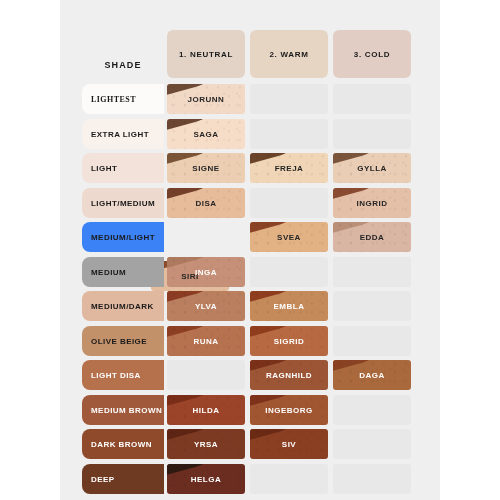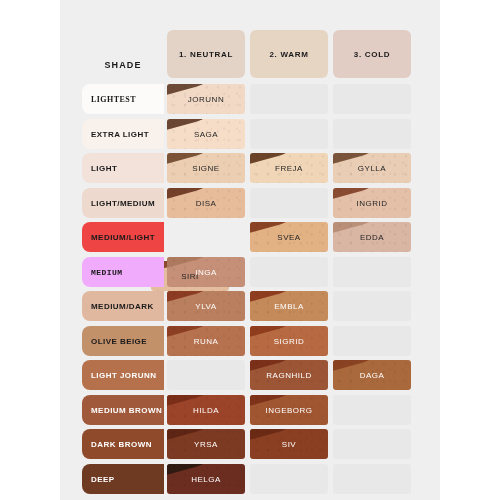--- a/index.html
+++ b/index.html
@@ -125,21 +125,21 @@
     mix-blend-mode: multiply;
   }
   .cell .name {
     position: absolute;
     left: 0;
     right: 0;
     top: 50%;
     transform: translateY(-50%);
     text-align: center;
     font-size: 8px;
-    font-weight: normal;
+    font-weight: bold;
     letter-spacing: 0.5px;
     z-index: 3;
   }
 </style>
 </head>
 <body>
 
 <div id="root">
 
   <div class="page-panel"></div>
@@ -212,42 +212,42 @@
           <div class="grain" style="background-image: radial-gradient(circle at 18% 72%, rgba(255, 255, 255, 0.3) 0px, rgba(255, 255, 255, 0.3) 1px, transparent 1.4px), radial-gradient(circle at 62% 38%, rgba(0, 0, 0, 0.1) 0px, rgba(0, 0, 0, 0.1) 1px, transparent 1.4px), radial-gradient(circle at 84% 80%, rgba(255, 255, 255, 0.22) 0px, rgba(255, 255, 255, 0.22) 1px, transparent 1.4px), radial-gradient(circle at 40% 88%, rgba(0, 0, 0, 0.08) 0px, rgba(0, 0, 0, 0.08) 1px, transparent 1.4px); background-size: 9px 7px, 11px 9px, 7px 8px, 13px 11px;"></div>
           <span class="name" style="color: rgb(38, 38, 38);">DISA</span>
         </div>
         <div class="cell empty" style="left: 168px; top: 157.5px;"></div>
         <div class="cell" style="left: 251px; top: 157.5px;">
           <div class="swatch-bg" style="background: rgb(228, 192, 168);"></div>
           <div class="swipe" style="background: rgb(138, 75, 51);"></div>
           <div class="grain" style="background-image: radial-gradient(circle at 18% 72%, rgba(255, 255, 255, 0.3) 0px, rgba(255, 255, 255, 0.3) 1px, transparent 1.4px), radial-gradient(circle at 62% 38%, rgba(0, 0, 0, 0.1) 0px, rgba(0, 0, 0, 0.1) 1px, transparent 1.4px), radial-gradient(circle at 84% 80%, rgba(255, 255, 255, 0.22) 0px, rgba(255, 255, 255, 0.22) 1px, transparent 1.4px), radial-gradient(circle at 40% 88%, rgba(0, 0, 0, 0.08) 0px, rgba(0, 0, 0, 0.08) 1px, transparent 1.4px); background-size: 9px 7px, 11px 9px, 7px 8px, 13px 11px;"></div>
           <span class="name" style="color: rgb(38, 38, 38);">INGRID</span>
         </div>
-        <div class="row-label" style="top: 192px; background: #ef4444;">
+        <div class="row-label" style="top: 192px; background: #3b82f6;">
           <span class="lbl" style="color: rgb(26, 26, 26);">MEDIUM/LIGHT</span>
         </div>
         <div class="cell" style="left: 69px; top: 192px; margin-top: 39px;">
           <div class="swatch-bg" style="background: rgb(228, 188, 158);"></div>
           <div class="swipe" style="background: rgb(138, 74, 44);"></div>
           <div class="grain" style="background-image: radial-gradient(circle at 18% 72%, rgba(255, 255, 255, 0.3) 0px, rgba(255, 255, 255, 0.3) 1px, transparent 1.4px), radial-gradient(circle at 62% 38%, rgba(0, 0, 0, 0.1) 0px, rgba(0, 0, 0, 0.1) 1px, transparent 1.4px), radial-gradient(circle at 84% 80%, rgba(255, 255, 255, 0.22) 0px, rgba(255, 255, 255, 0.22) 1px, transparent 1.4px), radial-gradient(circle at 40% 88%, rgba(0, 0, 0, 0.08) 0px, rgba(0, 0, 0, 0.08) 1px, transparent 1.4px); background-size: 9px 7px, 11px 9px, 7px 8px, 13px 11px;"></div>
           <span class="name" style="color: rgb(38, 38, 38);">SIRI</span>
         </div>
         <div class="cell" style="left: 168px; top: 192px;">
           <div class="swatch-bg" style="background: rgb(226, 177, 132);"></div>
           <div class="swipe" style="background: rgb(138, 67, 37);"></div>
           <div class="grain" style="background-image: radial-gradient(circle at 18% 72%, rgba(255, 255, 255, 0.3) 0px, rgba(255, 255, 255, 0.3) 1px, transparent 1.4px), radial-gradient(circle at 62% 38%, rgba(0, 0, 0, 0.1) 0px, rgba(0, 0, 0, 0.1) 1px, transparent 1.4px), radial-gradient(circle at 84% 80%, rgba(255, 255, 255, 0.22) 0px, rgba(255, 255, 255, 0.22) 1px, transparent 1.4px), radial-gradient(circle at 40% 88%, rgba(0, 0, 0, 0.08) 0px, rgba(0, 0, 0, 0.08) 1px, transparent 1.4px); background-size: 9px 7px, 11px 9px, 7px 8px, 13px 11px;"></div>
           <span class="name" style="color: rgb(38, 38, 38);">SVEA</span>
         </div>
         <div class="cell" style="left: 251px; top: 192px;">
           <div class="swatch-bg" style="background: rgb(217, 181, 163);"></div>
           <div class="swipe" style="background: rgb(185, 143, 120);"></div>
           <div class="grain" style="background-image: radial-gradient(circle at 18% 72%, rgba(255, 255, 255, 0.3) 0px, rgba(255, 255, 255, 0.3) 1px, transparent 1.4px), radial-gradient(circle at 62% 38%, rgba(0, 0, 0, 0.1) 0px, rgba(0, 0, 0, 0.1) 1px, transparent 1.4px), radial-gradient(circle at 84% 80%, rgba(255, 255, 255, 0.22) 0px, rgba(255, 255, 255, 0.22) 1px, transparent 1.4px), radial-gradient(circle at 40% 88%, rgba(0, 0, 0, 0.08) 0px, rgba(0, 0, 0, 0.08) 1px, transparent 1.4px); background-size: 9px 7px, 11px 9px, 7px 8px, 13px 11px;"></div>
           <span class="name" style="color: rgb(38, 38, 38);">EDDA</span>
         </div>
-        <div class="row-label" style="top: 226.5px; background: #f0abfc; font-family: Liberation Mono, monospace;">
+        <div class="row-label" style="top: 226.5px; background: #a3a3a3;">
           <span class="lbl" style="color: rgb(26, 26, 26);">MEDIUM</span>
         </div>
         <div class="cell" style="left: 85px; top: 226.5px;">
           <div class="swatch-bg" style="background: rgb(197, 144, 119);"></div>
           <div class="swipe" style="background: rgb(174, 122, 95);"></div>
           <div class="grain" style="background-image: radial-gradient(circle at 18% 72%, rgba(255, 255, 255, 0.3) 0px, rgba(255, 255, 255, 0.3) 1px, transparent 1.4px), radial-gradient(circle at 62% 38%, rgba(0, 0, 0, 0.1) 0px, rgba(0, 0, 0, 0.1) 1px, transparent 1.4px), radial-gradient(circle at 84% 80%, rgba(255, 255, 255, 0.22) 0px, rgba(255, 255, 255, 0.22) 1px, transparent 1.4px), radial-gradient(circle at 40% 88%, rgba(0, 0, 0, 0.08) 0px, rgba(0, 0, 0, 0.08) 1px, transparent 1.4px); background-size: 9px 7px, 11px 9px, 7px 8px, 13px 11px;"></div>
           <span class="name" style="color: rgb(255, 255, 255);">INGA</span>
         </div>
         <div class="cell empty" style="left: 168px; top: 226.5px;"></div>
         <div class="cell empty" style="left: 251px; top: 226.5px;"></div>
@@ -277,21 +277,21 @@
           <span class="name" style="color: rgb(255, 255, 255);">RUNA</span>
         </div>
         <div class="cell" style="left: 168px; top: 295.5px;">
           <div class="swatch-bg" style="background: rgb(183, 106, 66);"></div>
           <div class="swipe" style="background: rgb(143, 61, 29);"></div>
           <div class="grain" style="background-image: radial-gradient(circle at 18% 72%, rgba(255, 255, 255, 0.3) 0px, rgba(255, 255, 255, 0.3) 1px, transparent 1.4px), radial-gradient(circle at 62% 38%, rgba(0, 0, 0, 0.1) 0px, rgba(0, 0, 0, 0.1) 1px, transparent 1.4px), radial-gradient(circle at 84% 80%, rgba(255, 255, 255, 0.22) 0px, rgba(255, 255, 255, 0.22) 1px, transparent 1.4px), radial-gradient(circle at 40% 88%, rgba(0, 0, 0, 0.08) 0px, rgba(0, 0, 0, 0.08) 1px, transparent 1.4px); background-size: 9px 7px, 11px 9px, 7px 8px, 13px 11px;"></div>
           <span class="name" style="color: rgb(255, 255, 255);">SIGRID</span>
         </div>
         <div class="cell empty" style="left: 251px; top: 295.5px;"></div>
         <div class="row-label" style="top: 330px; background: rgb(180, 113, 76);">
-          <span class="lbl" style="color: rgb(255, 255, 255);">LIGHT JORUNN</span>
+          <span class="lbl" style="color: rgb(255, 255, 255);">LIGHT DISA</span>
         </div>
         <div class="cell empty" style="left: 85px; top: 330px;"></div>
         <div class="cell" style="left: 168px; top: 330px;">
           <div class="swatch-bg" style="background: rgb(156, 86, 54);"></div>
           <div class="swipe" style="background: rgb(122, 48, 25);"></div>
           <div class="grain" style="background-image: radial-gradient(circle at 18% 72%, rgba(255, 255, 255, 0.3) 0px, rgba(255, 255, 255, 0.3) 1px, transparent 1.4px), radial-gradient(circle at 62% 38%, rgba(0, 0, 0, 0.1) 0px, rgba(0, 0, 0, 0.1) 1px, transparent 1.4px), radial-gradient(circle at 84% 80%, rgba(255, 255, 255, 0.22) 0px, rgba(255, 255, 255, 0.22) 1px, transparent 1.4px), radial-gradient(circle at 40% 88%, rgba(0, 0, 0, 0.08) 0px, rgba(0, 0, 0, 0.08) 1px, transparent 1.4px); background-size: 9px 7px, 11px 9px, 7px 8px, 13px 11px;"></div>
           <span class="name" style="color: rgb(255, 255, 255);">RAGNHILD</span>
         </div>
         <div class="cell" style="left: 251px; top: 330px;">
           <div class="swatch-bg" style="background: rgb(169, 105, 60);"></div>

